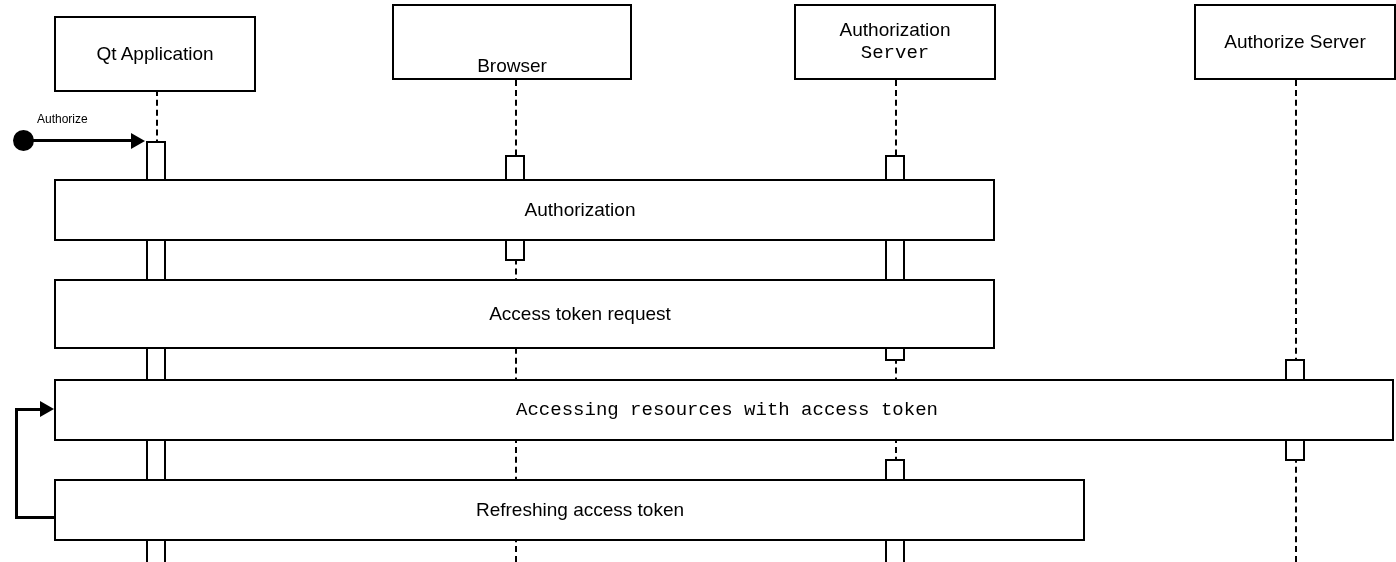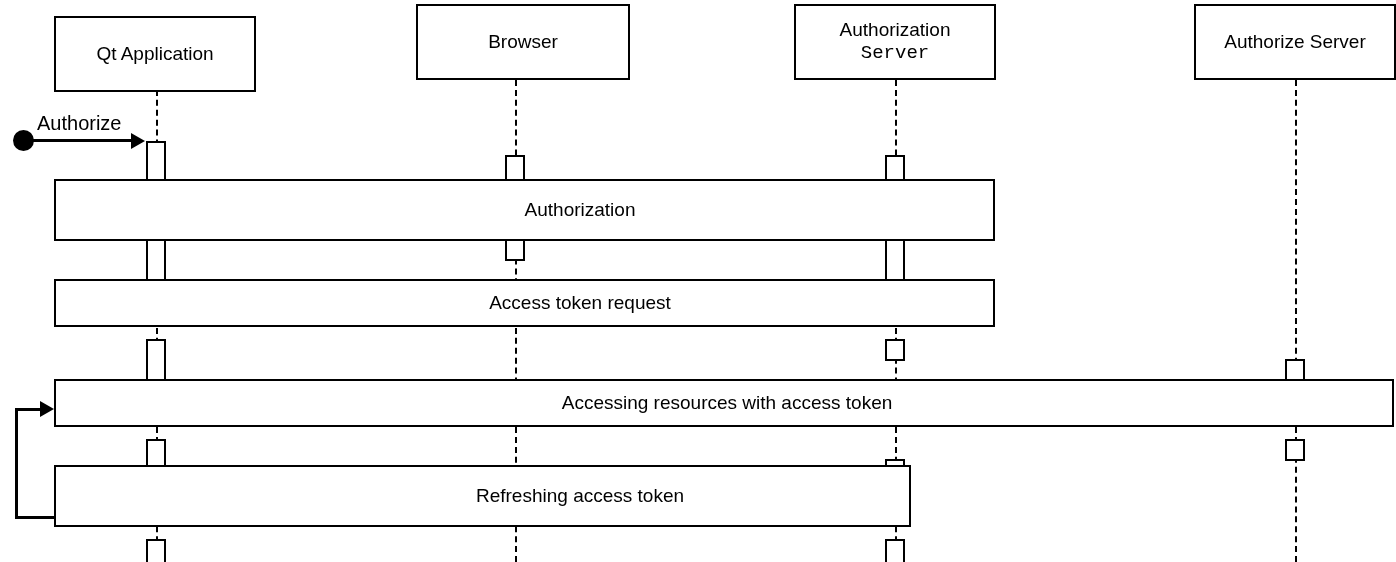--- a/index.html
+++ b/index.html
@@ -65,21 +65,21 @@
     background: #000000;
     z-index: 7;
   }
   .msg-line {
     position: absolute;
     background: #000000;
     z-index: 7;
   }
   .msg-label {
     position: absolute;
-    font-size: 20px;
+    font-size: 12px;
     color: #000000;
     white-space: nowrap;
     z-index: 7;
   }
   .arrow-head {
     position: absolute;
     width: 0;
     height: 0;
     border-top: 8px solid transparent;
     border-bottom: 8px solid transparent;
@@ -122,21 +122,21 @@
   <div class="activation" style="left:885px; top:459px; width:20px; height:22px;"></div>
   <div class="activation" style="left:885px; top:539px; width:20px; height:26px;"></div>
 
   <div class="activation" style="left:1285px; top:359px; width:20px; height:22px;"></div>
   <div class="activation" style="left:1285px; top:439px; width:20px; height:22px;"></div>
 
   <div class="participant-box" style="left:54px; top:4px; width:202px; height:76px;margin-top:12px;">
     <span>Qt Application</span>
   </div>
 
-  <div class="participant-box" style="left:416px; top:4px; width:214px; height:76px;">
+  <div class="participant-box" style="left:392px; top:4px; width:240px; height:76px;align-items:flex-end;">
     <span>Browser</span>
   </div>
 
   <div class="participant-box" style="left:794px; top:4px; width:202px; height:76px;">
     <span style="display:block;">
       <span style="display:block;">Authorization</span>
       <span style="display:block;font-family:Liberation Mono, monospace;">Server</span>
     </span>
   </div>
 
@@ -146,25 +146,25 @@
 
   <div class="start-dot" style="left:13px; top:130px; width:21px; height:21px;"></div>
   <div class="msg-line" style="left:33px; top:139px; width:100px; height:3px;"></div>
   <div class="arrow-head" style="left:131px; top:133px;"></div>
   <div class="msg-label" style="left:37px; top:112px;">Authorize</div>
 
   <div class="band" style="left:54px; top:179px; width:941px; height:62px;">
     <span class="band-label" style="position:absolute; left:524px; transform:translateX(-50%);">Authorization</span>
   </div>
 
-  <div class="band" style="left:54px; top:279px; width:941px; height:48px;">
+  <div class="band" style="left:54px; top:279px; width:941px; height:70px;">
     <span class="band-label" style="position:absolute; left:524px; transform:translateX(-50%);">Access token request</span>
   </div>
 
-  <div class="band" style="left:54px; top:379px; width:1340px; height:48px;">
+  <div class="band" style="left:54px; top:379px; width:1340px; height:62px;font-family:Liberation Mono, monospace;">
     <span class="band-label" style="position:absolute; left:671px; transform:translateX(-50%);">Accessing resources with access token</span>
   </div>
 
-  <div class="band" style="left:54px; top:465px; width:857px; height:62px;">
+  <div class="band" style="left:54px; top:479px; width:1031px; height:62px;">
     <span class="band-label" style="position:absolute; left:524px; transform:translateX(-50%);">Refreshing access token</span>
   </div>
 
 </div>
 
 </body></html>

